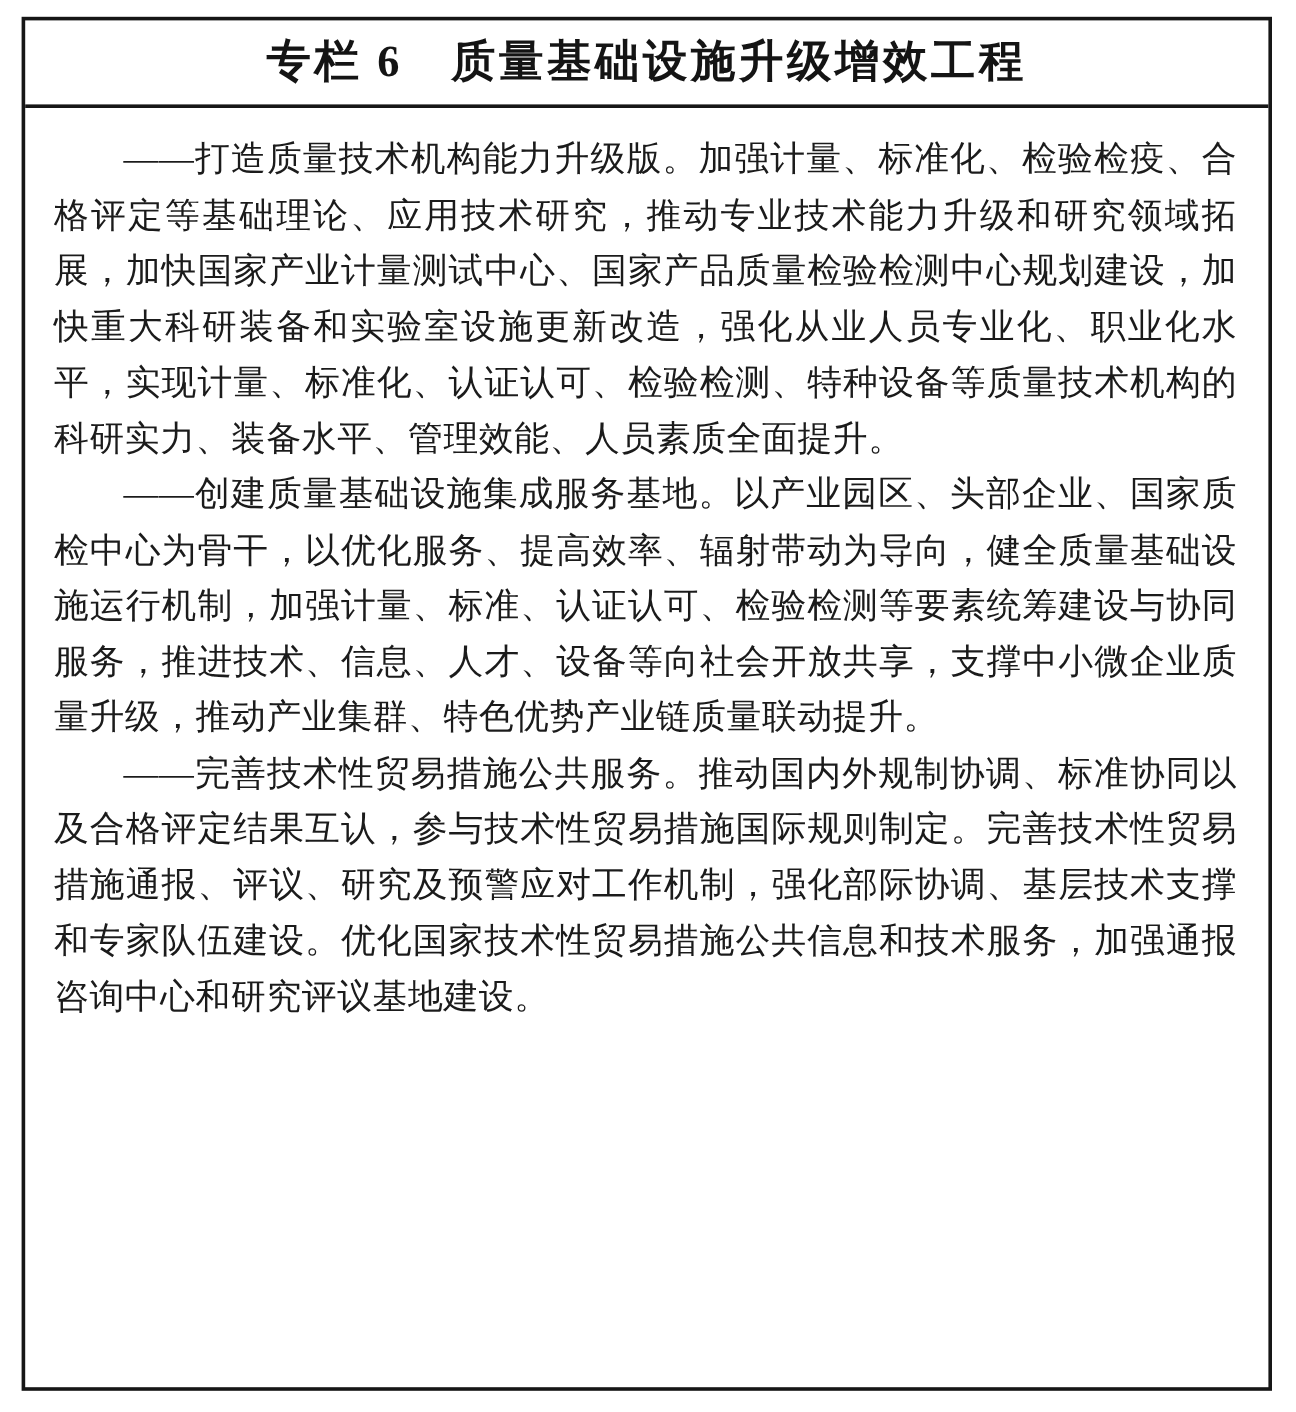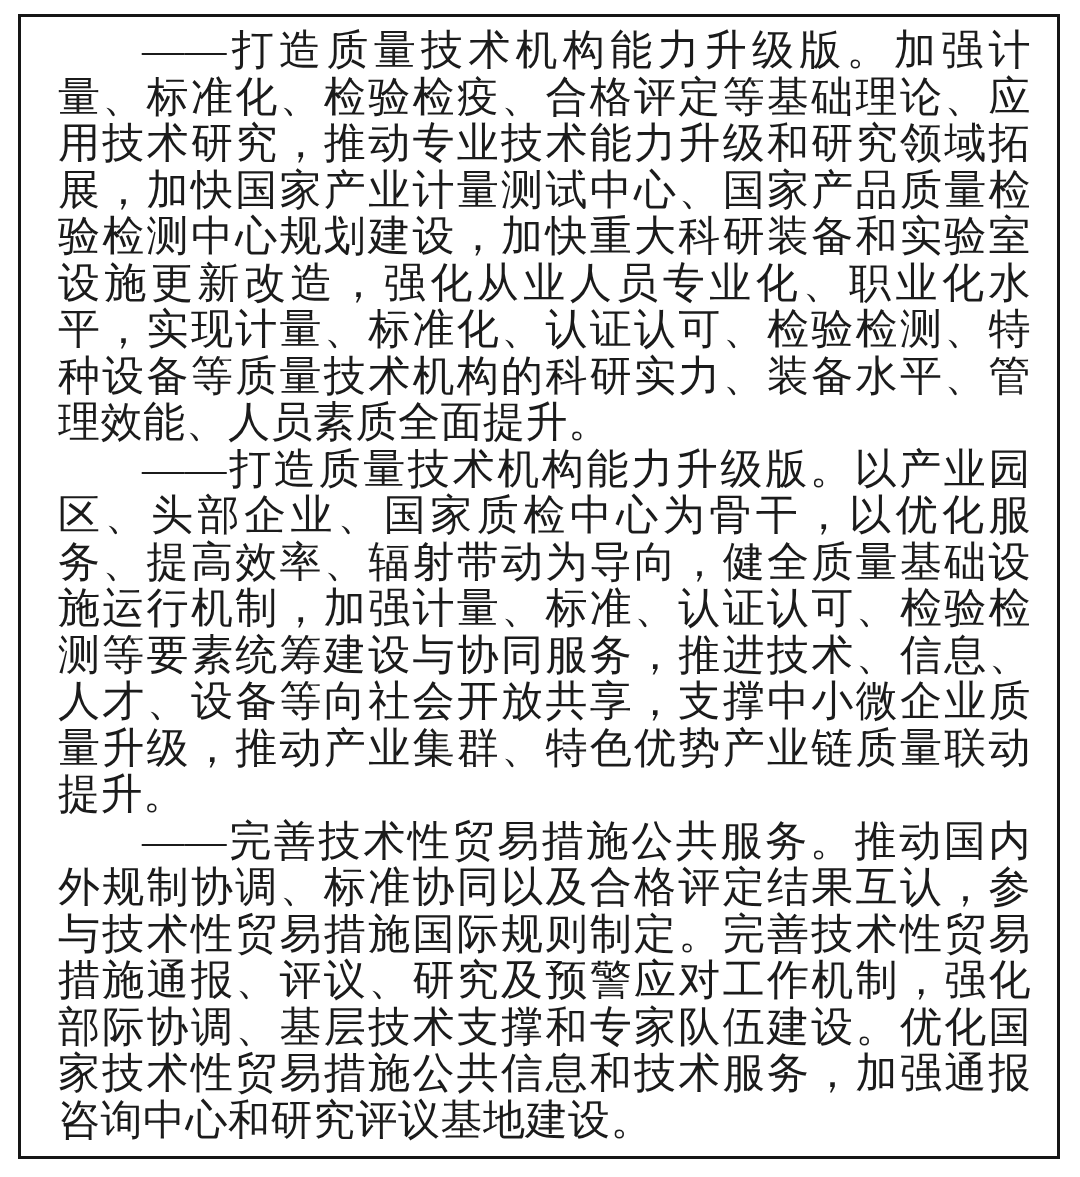--- a/index.html
+++ b/index.html
@@ -33,39 +33,39 @@
     border-bottom: 3px solid #161616;
     text-align: center;
     font-weight: bold;
     font-size: 37px;
     letter-spacing: 3px;
     padding: 9px 0 11px 0;
     color: #141414;
   }
   .box-body {
     flex: 1 1 auto;
-    padding: 10px 26px 8px 24px;
-    font-size: 42px;
+    padding: 20px 26px 8px 24px;
+    font-size: 29px;
     line-height: 46.5px;
     text-align: justify;
     text-justify: inter-ideograph;
     overflow: hidden;
-    margin-left: 13px;
   }
   .box-body p {
     margin: 0;
     padding: 0;
     text-indent: 2em;
     letter-spacing: 0.5px;
   }
 </style>
 </head>
 <body>
 
 <div class="page">
   <div class="callout-box">
+    <div class="box-title">专栏 6　质量基础设施升级增效工程</div>
     <div class="box-body">
       <p>——打造质量技术机构能力升级版。加强计量、标准化、检验检疫、合格评定等基础理论、应用技术研究，推动专业技术能力升级和研究领域拓展，加快国家产业计量测试中心、国家产品质量检验检测中心规划建设，加快重大科研装备和实验室设施更新改造，强化从业人员专业化、职业化水平，实现计量、标准化、认证认可、检验检测、特种设备等质量技术机构的科研实力、装备水平、管理效能、人员素质全面提升。</p>
-      <p>——打造质量技术机构能力升级版。以产业园区、头部企业、国家质检中心为骨干，以优化服务、提高效率、辐射带动为导向，健全质量基础设施运行机制，加强计量、标准、认证认可、检验检测等要素统筹建设与协同服务，推进技术、信息、人才、设备等向社会开放共享，支撑中小微企业质量升级，推动产业集群、特色优势产业链质量联动提升。</p>
+      <p>——创建质量基础设施集成服务基地。以产业园区、头部企业、国家质检中心为骨干，以优化服务、提高效率、辐射带动为导向，健全质量基础设施运行机制，加强计量、标准、认证认可、检验检测等要素统筹建设与协同服务，推进技术、信息、人才、设备等向社会开放共享，支撑中小微企业质量升级，推动产业集群、特色优势产业链质量联动提升。</p>
       <p>——完善技术性贸易措施公共服务。推动国内外规制协调、标准协同以及合格评定结果互认，参与技术性贸易措施国际规则制定。完善技术性贸易措施通报、评议、研究及预警应对工作机制，强化部际协调、基层技术支撑和专家队伍建设。优化国家技术性贸易措施公共信息和技术服务，加强通报咨询中心和研究评议基地建设。</p>
     </div>
   </div>
 </div>
 
 </body></html>

